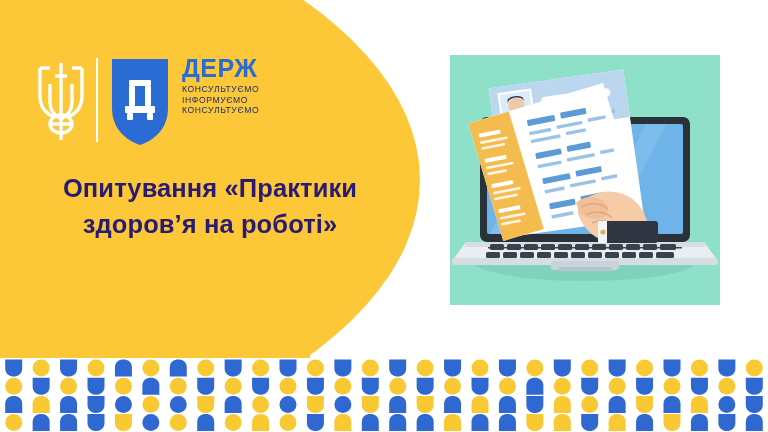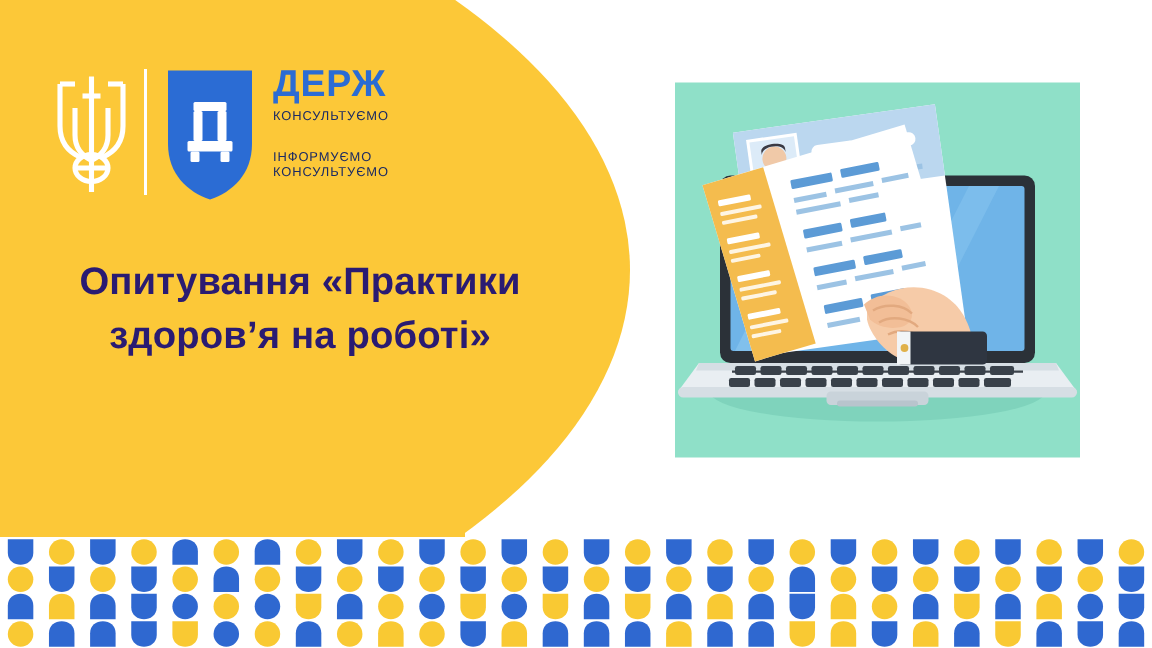--- a/index.html
+++ b/index.html
@@ -28,21 +28,21 @@
   }
   .yellow-bottom-strip{
     position:absolute;
     left:0; top:340px;
     width:310px; height:18px;
     background:#FCC838;
   }
 
   
   .logo{
-    position:absolute; left:34px; top:44px;
+    position:absolute; left:34px; top:56px;
     display:flex; align-items:flex-start; gap:0px;justify-content:center;
   }
   .trident{width:54px;height:92px;flex:0 0 auto;}
   .logo-divider{
     width:2px;height:84px;background:#ffffff;
     margin:2px 11px 0 8px;flex:0 0 auto;
   }
   .logo-shield{width:62px;height:92px;flex:0 0 auto;}
   .logo-words{margin-left:11px;padding-top:1px;}
   .logo-word{
@@ -59,21 +59,21 @@
     font-weight:normal;
     font-size:8.6px;
     line-height:10.6px;
     letter-spacing:0.6px;
     margin-top:4px;
   }
 
   
   .headline{
     position:absolute;
-    left:0px; top:170px;
+    left:10px; top:170px;
     width:400px;
     text-align:center;
     color:#2A1B72;
     font-weight:bold;
     font-size:25.5px;
     line-height:36px;
     letter-spacing:0.1px;
   }
   .headline span{display:block;}
 
@@ -132,21 +132,21 @@
         <rect x="36" y="30" width="6" height="20" rx="1"></rect>
         <rect x="16" y="50" width="30" height="7" rx="1"></rect>
         <rect x="18" y="57" width="6" height="7" rx="1"></rect>
         <rect x="38" y="57" width="6" height="7" rx="1"></rect>
       </g>
     </svg>
 
     <div class="logo-words">
       <span class="logo-word">ДЕРЖ</span>
       <span class="logo-tag">КОНСУЛЬТУЄМО</span>
-      <span class="logo-tag" style="margin-top:16px">ІНФОРМУЄМО</span>
+      <span class="logo-tag" style="margin-top:0">ІНФОРМУЄМО</span>
       <span class="logo-tag" style="margin-top:0">КОНСУЛЬТУЄМО</span>
     </div>
   </div>
 
   <div class="headline">
     <span>Опитування «Практики</span>
     <span>здоров’я на роботі»</span>
   </div>
 
   <div class="illu-panel">

